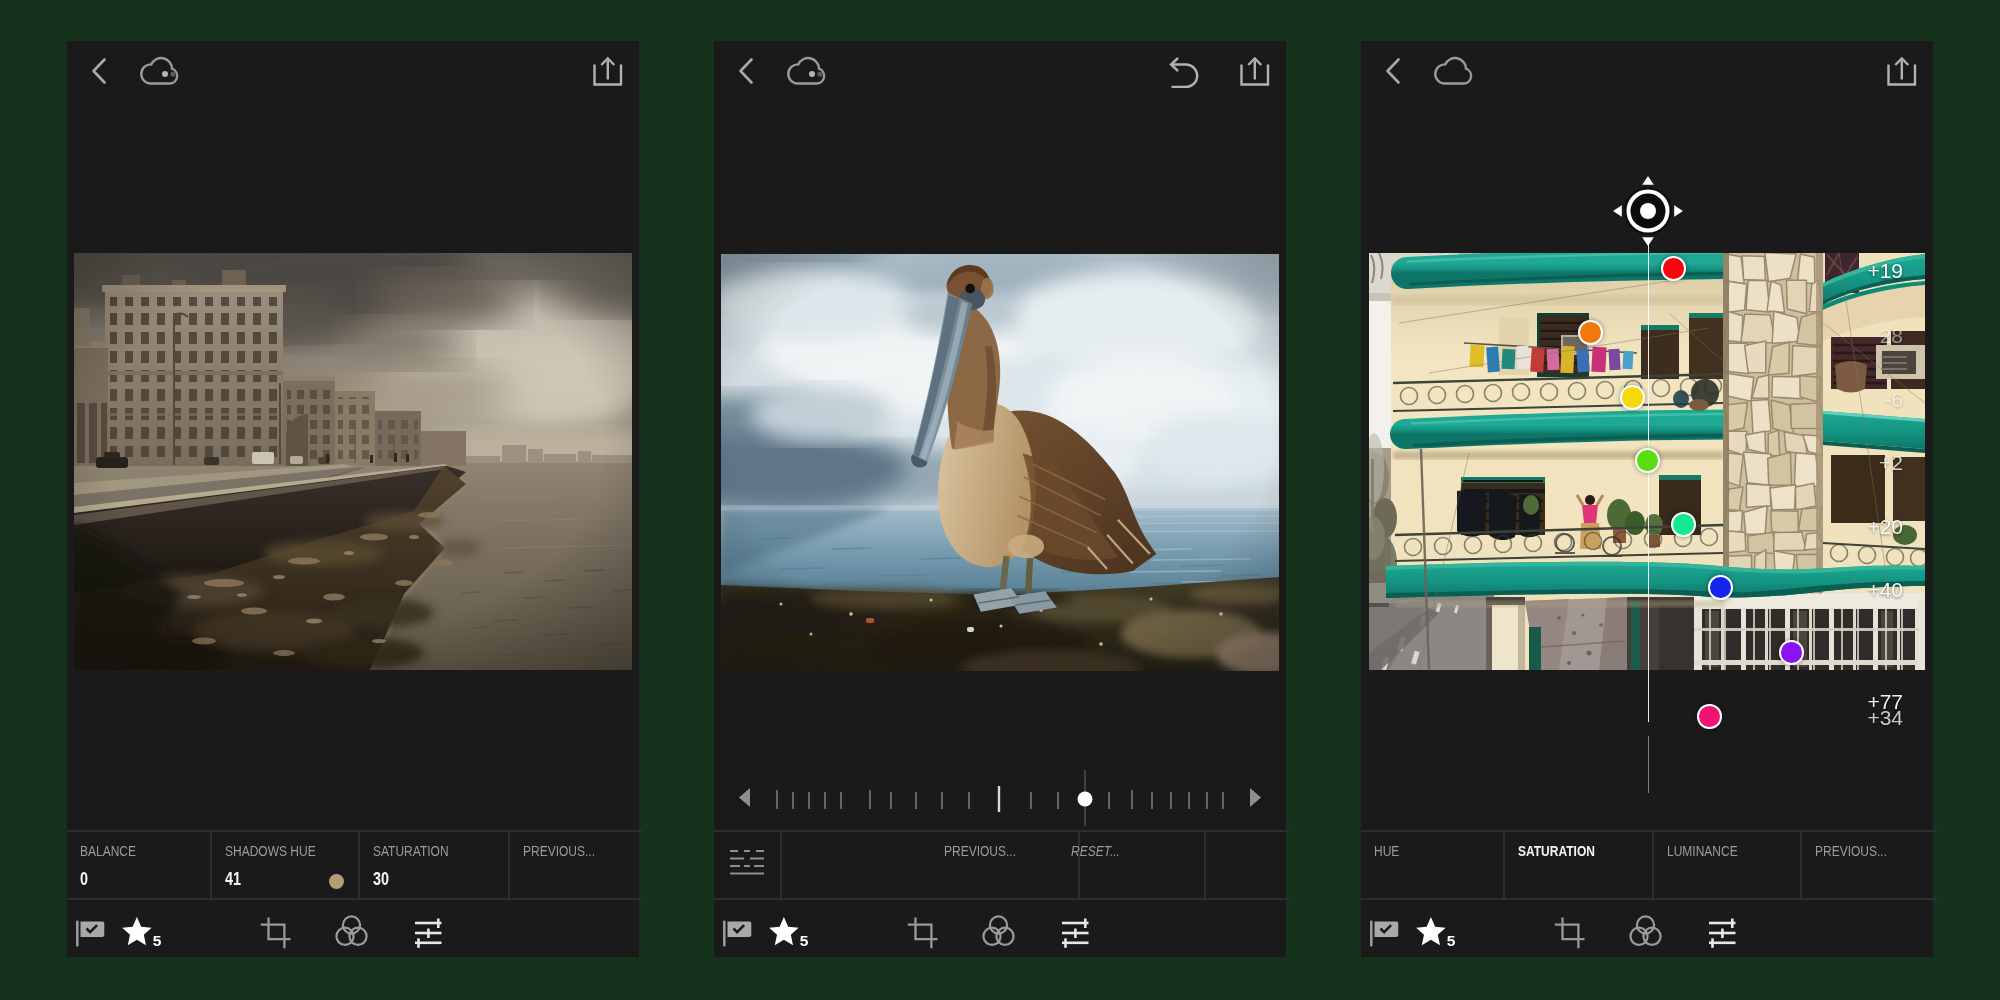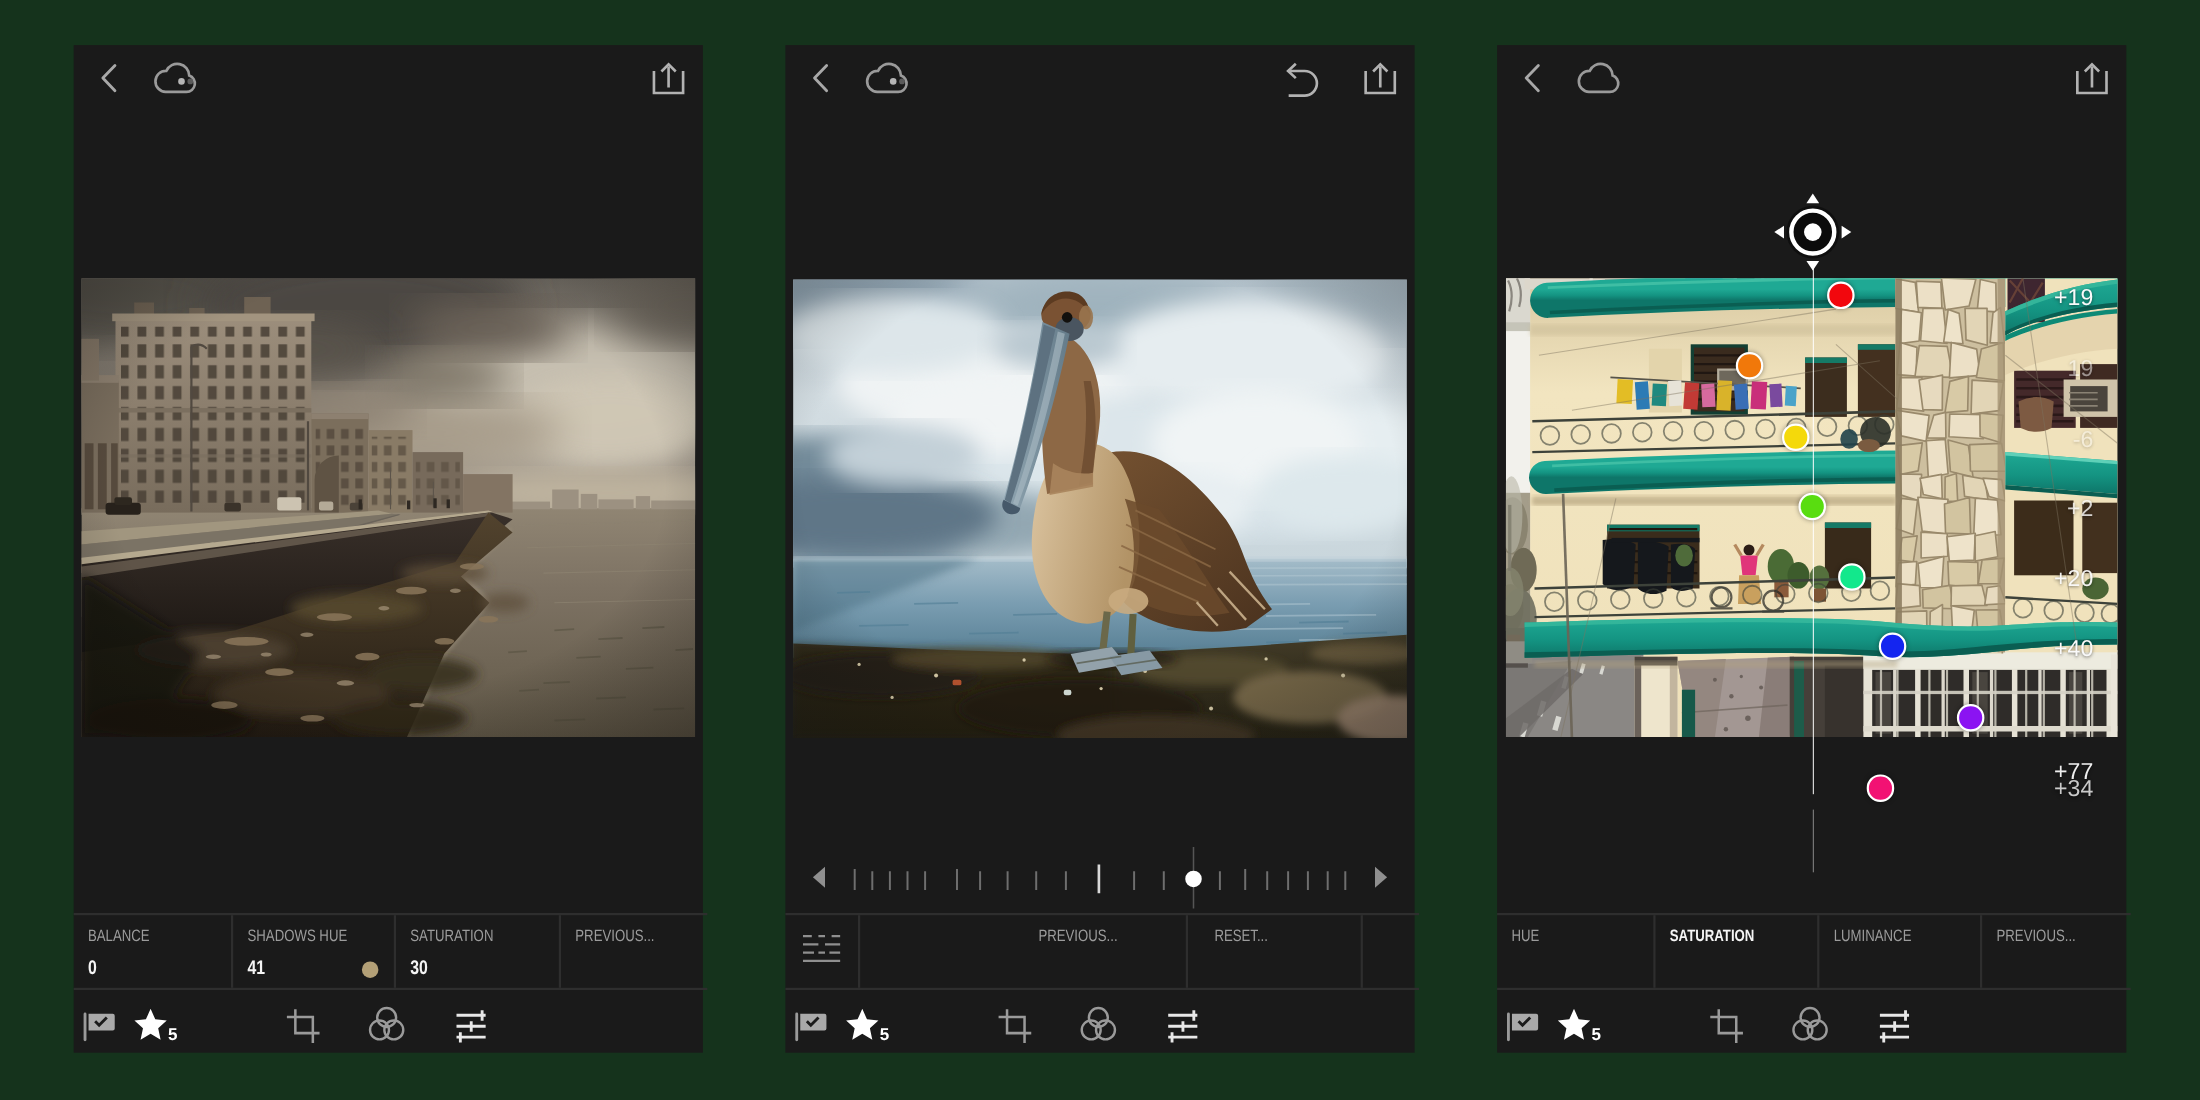--- a/index.html
+++ b/index.html
@@ -499,21 +499,21 @@
             <path d="M0 3 h8 M14 3 h6 M26 3 h8"></path>
             <path d="M0 10.5 h14 M20 10.5 h14"></path>
             <path d="M0 18 h10 M14 18 h6 M24 18 h10"></path>
             <path d="M0 25.5 h34"></path>
           </g>
         </svg>
       </div>
       <div class="cell" style="left:217px;width:149px;">
           <div class="lbl">PREVIOUS...</div>
         </div>
-      <div class="cell" style="left:377px;width:148px;">
+      <div class="cell" style="left:344px;width:148px;font-style:italic;">
           <div class="lbl">RESET...</div>
         </div>
       <div class="cell" style="left:514px;width:58px;"></div>
     </div>
     <svg class="toolbar" viewBox="0 0 572 55">
       <g transform="translate(9,17)">
         <rect x="0" y="1.5" width="2.6" height="26" rx="1.3" fill="#9a9a9a"></rect>
         <path d="M4.5 2.5 h22 a1.8 1.8 0 0 1 1.8 1.8 v11.8 a1.8 1.8 0 0 1 -1.8 1.8 h-22 z" fill="#a9a9a9"></path>
         <path d="M10.5 9.5 l3.6 3.6 l7 -7" fill="none" stroke="#1b1b1b" stroke-width="2.6"></path>
       </g>
@@ -991,21 +991,21 @@
     </svg>
     <div style="position:absolute;left:1661px;top:256px;width:24.5px;height:24.5px;border-radius:50%;background:#f2070d;border:2.8px solid #fff;box-shadow:0 0 5px rgba(0,0,0,0.4);"></div>
     <div style="position:absolute;left:1578px;top:320px;width:24.5px;height:24.5px;border-radius:50%;background:#f1780a;border:2.8px solid #fff;box-shadow:0 0 5px rgba(0,0,0,0.4);"></div>
     <div style="position:absolute;left:1620px;top:385px;width:24.5px;height:24.5px;border-radius:50%;background:#f4d90b;border:2.8px solid #fff;box-shadow:0 0 5px rgba(0,0,0,0.4);"></div>
     <div style="position:absolute;left:1635px;top:448px;width:24.5px;height:24.5px;border-radius:50%;background:#59dd10;border:2.8px solid #fff;box-shadow:0 0 5px rgba(0,0,0,0.4);"></div>
     <div style="position:absolute;left:1671px;top:512px;width:24.5px;height:24.5px;border-radius:50%;background:#12e88c;border:2.8px solid #fff;box-shadow:0 0 5px rgba(0,0,0,0.4);"></div>
     <div style="position:absolute;left:1708px;top:575px;width:24.5px;height:24.5px;border-radius:50%;background:#1425f0;border:2.8px solid #fff;box-shadow:0 0 5px rgba(0,0,0,0.4);"></div>
     <div style="position:absolute;left:1779px;top:640px;width:24.5px;height:24.5px;border-radius:50%;background:#8b13f2;border:2.8px solid #fff;box-shadow:0 0 5px rgba(0,0,0,0.4);"></div>
     <div style="position:absolute;left:1697px;top:704px;width:24.5px;height:24.5px;border-radius:50%;background:#f21273;border:2.8px solid #fff;box-shadow:0 0 5px rgba(0,0,0,0.4);"></div>
     <div class="num" style="top:259px;">+19</div>
-    <div class="num" style="top:324px;opacity:0.5;">19</div>
+    <div class="num" style="top:324px;opacity:0.5;">28</div>
     <div class="num" style="top:388px;opacity:0.45;">-6</div>
     <div class="num" style="top:451px;opacity:0.8;">+2</div>
     <div class="num" style="top:515px;opacity:0.95;">+20</div>
     <div class="num" style="top:578px;">+40</div>
     <div class="num" style="top:643px;opacity:0.95;margin-top:47px;">+77</div>
     <div class="num" style="top:706px;color:#c9c9c9;">+34</div>
   </div>
 
 </div>
 

